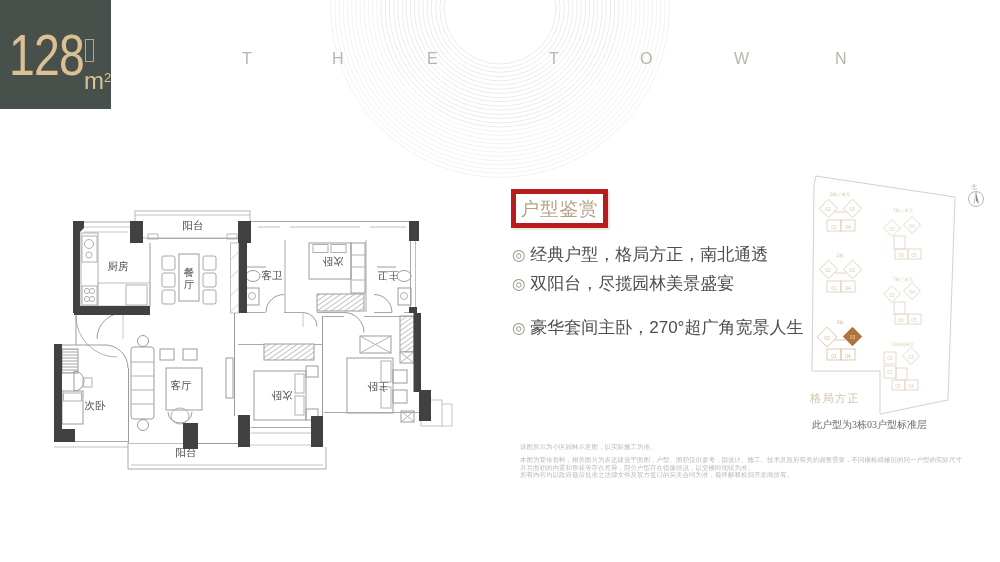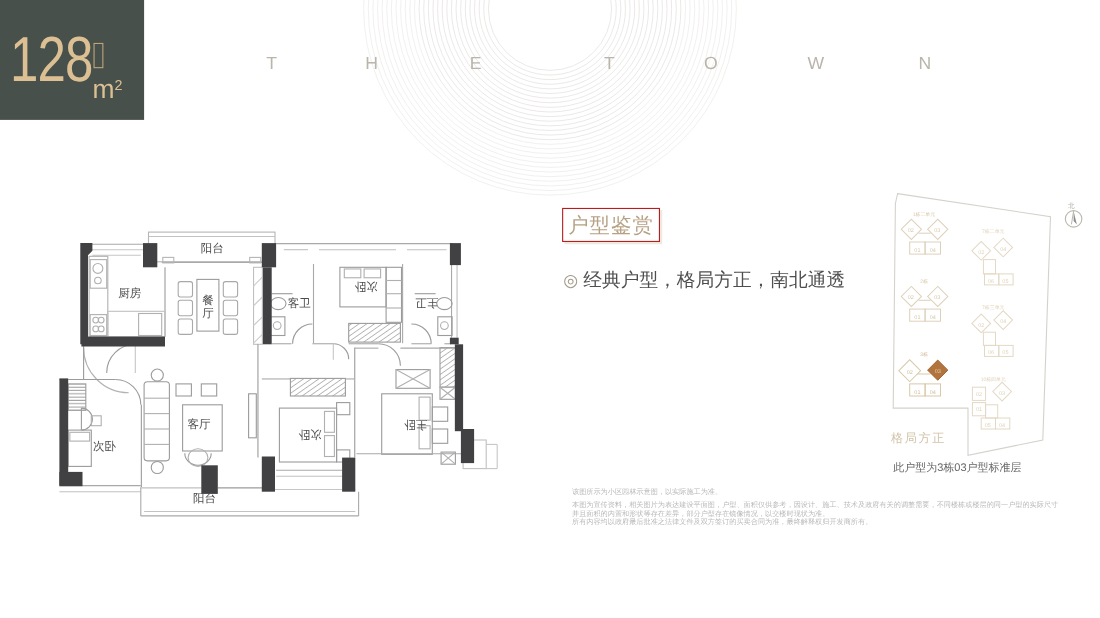--- a/index.html
+++ b/index.html
@@ -47,21 +47,21 @@
   <div class="abs" style="left:0;top:50px;width:1000px;height:20px;color:#b9b5ab;font-size:16px;">
     <span class="abs" style="left:242px;">T</span>
     <span class="abs" style="left:332px;">H</span>
     <span class="abs" style="left:427px;">E</span>
     <span class="abs" style="left:549px;">T</span>
     <span class="abs" style="left:640px;">O</span>
     <span class="abs" style="left:734px;">W</span>
     <span class="abs" style="left:835px;">N</span>
   </div>
 
-  <div class="abs" style="left:0;top:0;width:111px;height:109px;background:#47504b;padding-left:20px;">
+  <div class="abs" style="left:0;top:0;width:111px;height:109px;background:#47504b;">
     <div class="abs" style="left:9px;top:26px;font-size:58px;line-height:58px;color:#dcc094;letter-spacing:-1px;transform:scaleX(0.80);transform-origin:0 0;">128</div>
     <div class="abs" style="left:85px;top:39px;width:7px;height:21px;border:1px solid #bfa379;"></div>
     <div class="abs" style="left:84px;top:66px;font-size:24px;line-height:23px;color:#dcc094;">m<span style="font-size:13px;vertical-align:7px;">2</span></div>
   </div>
 
   <svg class="abs" style="left:40px;top:190px" width="440" height="290" viewBox="40 190 440 290">
     <defs>
       <pattern id="hz" width="4" height="4" patternUnits="userSpaceOnUse" patternTransform="rotate(55)">
         <line x1="0" y1="0" x2="0" y2="4" stroke="#8f8f8f" stroke-width="1.1"></line>
       </pattern>
@@ -385,24 +385,26 @@
       <text x="181" y="389">客厅</text>
 
       <text x="282" y="399" transform="rotate(180 282 395.3)">次卧</text>
 
       <text x="378" y="390" transform="rotate(180 378 386.3)">主卧</text>
 
       <text x="186" y="456">阳台</text>
     </g>
   </svg>
 
-  <div class="abs" style="left:511px;top:189px;width:87px;height:29px;border:1px solid #b91c1c;box-shadow:2px 2px 0 rgba(205,190,160,0.35);color:#b7a184;font-size:18.5px;text-align:center;line-height:29px;letter-spacing:1px;">户型鉴赏</div>
+  <div class="abs" style="left:511px;top:189px;width:87px;height:29px;border:5px solid #b91c1c;box-shadow:2px 2px 0 rgba(205,190,160,0.35);color:#b7a184;font-size:18.5px;text-align:center;line-height:29px;letter-spacing:1px;">户型鉴赏</div>
 
   <div class="abs" style="left:512px;top:243px;width:320px;color:#4e4e4e;font-size:17px;">
     <div style="margin-bottom:6px;white-space:nowrap;"><span style="color:#a39a8b;font-size:15.5px;">◎</span> 经典户型，格局方正，南北通透</div>
+    <div style="margin-bottom:20.6px;white-space:nowrap;"><span style="color:#a39a8b;font-size:15.5px;">◎</span> 双阳台，尽揽园林美景盛宴</div>
+    <div style="white-space:nowrap;"><span style="color:#a39a8b;font-size:15.5px;">◎</span> 豪华套间主卧，270°超广角宽景人生</div>
   </div>
 
   <svg class="abs" style="left:790px;top:160px" width="210" height="280" viewBox="790 160 210 280">
 
     <path d="M816,176 L955,197 L948,400 L880,414 L880,371 L812,371 L814,185 Z" fill="none" stroke="#d4d2ca" stroke-width="1"></path>
 
     <g>
       <circle cx="976" cy="199" r="7.5" fill="none" stroke="#bbb7ae" stroke-width="1"></circle>
       <path d="M976,192 L979,204 L976,201 Z" fill="#8d8d8d"></path>
       <line x1="976" y1="192" x2="974" y2="204" stroke="#b0aca3" stroke-width="0.8"></line>
@@ -499,21 +501,21 @@
         <text x="890" y="360">02</text>
         <text x="911" y="359">03</text>
         <text x="890" y="374">01</text>
         <text x="898" y="388">05</text>
         <text x="911" y="388">04</text>
       </g>
     </g>
   </svg>
 
   <div class="abs" style="left:810px;top:391px;color:#d2c2a8;font-size:11px;letter-spacing:1.5px;">格局方正</div>
-  <div class="abs" style="left:812px;top:418px;color:#666;font-size:10px;">此户型为3栋03户型标准层</div>
+  <div class="abs" style="left:812px;top:418px;color:#666;font-size:10px;font-family:Liberation Serif, serif;">此户型为3栋03户型标准层</div>
 
   <div class="abs" style="left:520px;top:443px;color:#b9b9b9;font-size:6.5px;">该图所示为小区园林示意图，以实际施工为准。</div>
   <div class="abs" style="left:520px;top:456px;color:#b9b9b9;font-size:6.5px;line-height:7.5px;white-space:nowrap;">
     本图为宣传资料，相关图片为表达建设平面图，户型、面积仅供参考，因设计、施工、技术及政府有关的调整需要，不同楼栋或楼层的同一户型的实际尺寸<br>
     并且面积的内置和形状等存在差异，部分户型存在镜像情况，以交楼时现状为准。<br>
     所有内容均以政府最后批准之法律文件及双方签订的买卖合同为准，最终解释权归开发商所有。
   </div>
 
 </div>
 

